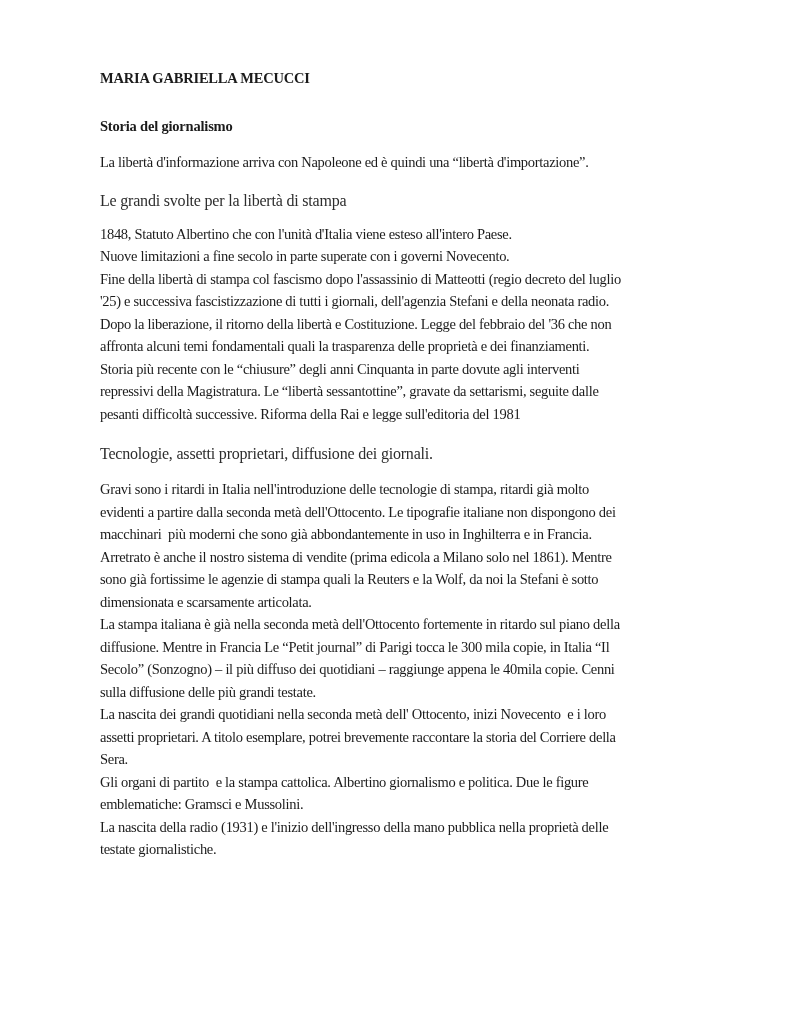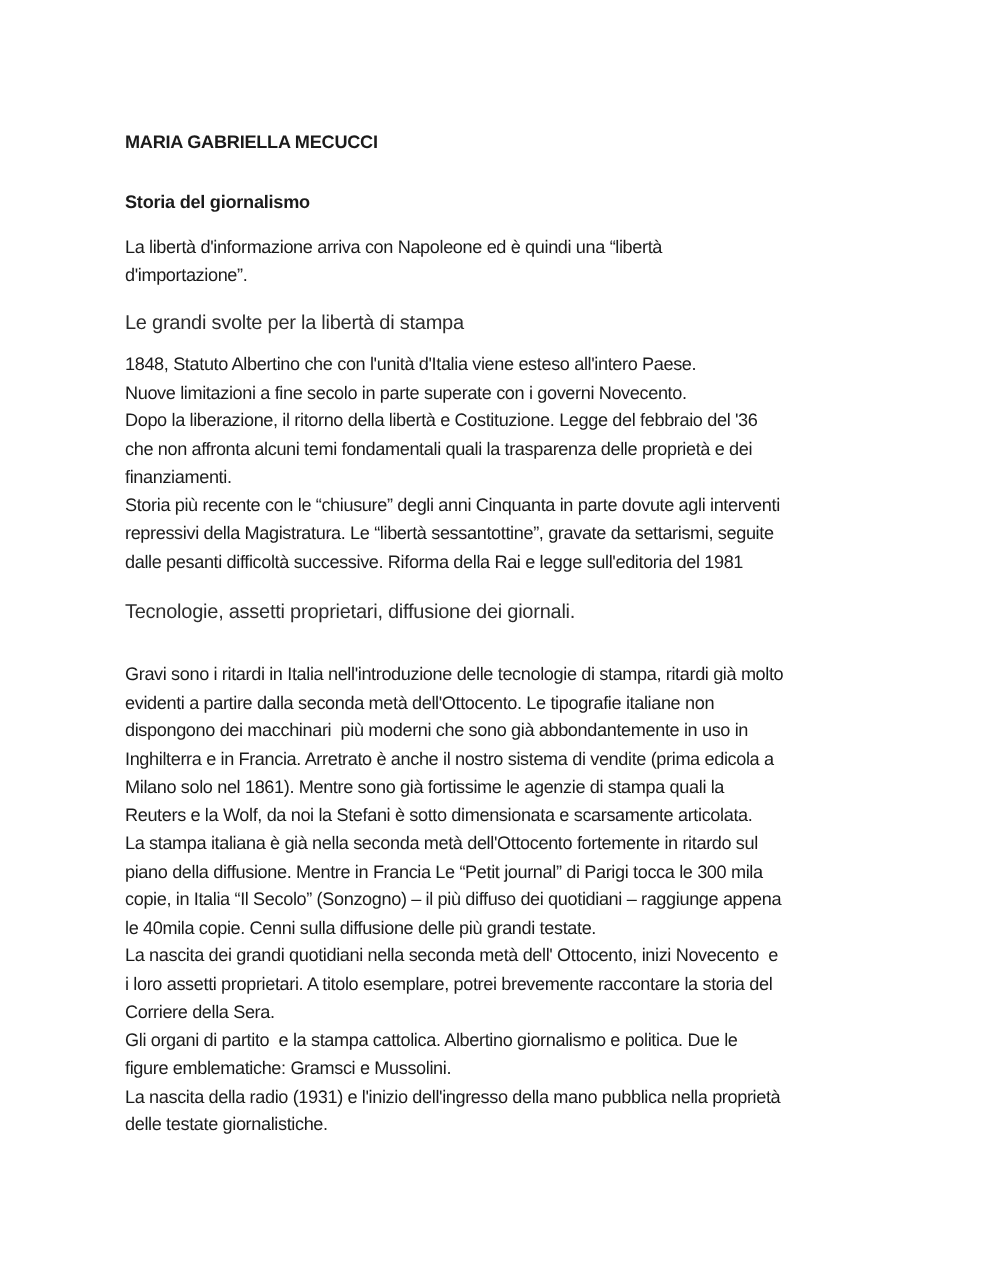--- a/index.html
+++ b/index.html
@@ -11,21 +11,22 @@
     position: relative;
     width: 791px;
     height: 1024px;
     background: #ffffff;
     overflow: hidden;
     font-family: "Liberation Sans", sans-serif;
   }
   .content {
     box-sizing: border-box;
     width: 699px;
-    padding: 104px 72px 0 100px;
+    padding: 68px 72px 0 100px;
+    font-family: Liberation Serif, serif;
   }
   .author {
     margin: 0;
     font-size: 14.5px;
     font-weight: 700;
     letter-spacing: -0.2px;
     color: #1b1b1b;
     line-height: 20px;
   }
   .doc-title {
@@ -47,21 +48,21 @@
   .section-heading {
     margin: 13px 0 9px 0;
     font-size: 16px;
     font-weight: 400;
     letter-spacing: -0.2px;
     color: #2d2d2d;
     line-height: 27px;
   }
   .section-heading.second {
     margin-top: 15px;
-    margin-bottom: 26px;
+    margin-bottom: 11px;
   }
   .body-par {
     margin: 0;
     font-size: 14.5px;
     letter-spacing: -0.3px;
     color: #1b1b1b;
     line-height: 22.5px;
     white-space: pre-wrap;
   }
 </style>
@@ -75,20 +76,21 @@
 
     <p class="doc-title">Storia del giornalismo</p>
 
     <p class="intro">La libertà d'informazione arriva con Napoleone ed è quindi una “libertà d'importazione”.</p>
 
     <h1 class="section-heading">Le grandi svolte per la libertà di stampa</h1>
 
     <div>
       <p class="body-par">1848, Statuto Albertino che con l'unità d'Italia viene esteso all'intero Paese.</p>
       <p class="body-par">Nuove limitazioni a fine secolo in parte superate con i governi Novecento.</p>
+      <p class="body-par">Fine della libertà di stampa col fascismo dopo l'assassinio di Matteotti (regio decreto del luglio '25) e successiva fascistizzazione di tutti i giornali, dell'agenzia Stefani e della neonata radio.</p>
       <p class="body-par">Dopo la liberazione, il ritorno della libertà e Costituzione. Legge del febbraio del '36 che non affronta alcuni temi fondamentali quali la trasparenza delle proprietà e dei finanziamenti.</p>
       <p class="body-par">Storia più recente con le “chiusure” degli anni Cinquanta in parte dovute agli interventi repressivi della Magistratura. Le “libertà sessantottine”, gravate da settarismi, seguite dalle pesanti difficoltà successive. Riforma della Rai e legge sull'editoria del 1981</p>
     </div>
 
     <h1 class="section-heading second">Tecnologie, assetti proprietari, diffusione dei giornali.</h1>
 
     <div>
       <p class="body-par">Gravi sono i ritardi in Italia nell'introduzione delle tecnologie di stampa, ritardi già molto evidenti a partire dalla seconda metà dell'Ottocento. Le tipografie italiane non dispongono dei macchinari  più moderni che sono già abbondantemente in uso in Inghilterra e in Francia. Arretrato è anche il nostro sistema di vendite (prima edicola a Milano solo nel 1861). Mentre sono già fortissime le agenzie di stampa quali la Reuters e la Wolf, da noi la Stefani è sotto dimensionata e scarsamente articolata.</p>
       <p class="body-par">La stampa italiana è già nella seconda metà dell'Ottocento fortemente in ritardo sul piano della diffusione. Mentre in Francia Le “Petit journal” di Parigi tocca le 300 mila copie, in Italia “Il Secolo” (Sonzogno) – il più diffuso dei quotidiani – raggiunge appena le 40mila copie. Cenni sulla diffusione delle più grandi testate.</p>
       <p class="body-par">La nascita dei grandi quotidiani nella seconda metà dell' Ottocento, inizi Novecento  e i loro assetti proprietari. A titolo esemplare, potrei brevemente raccontare la storia del Corriere della Sera.</p>

